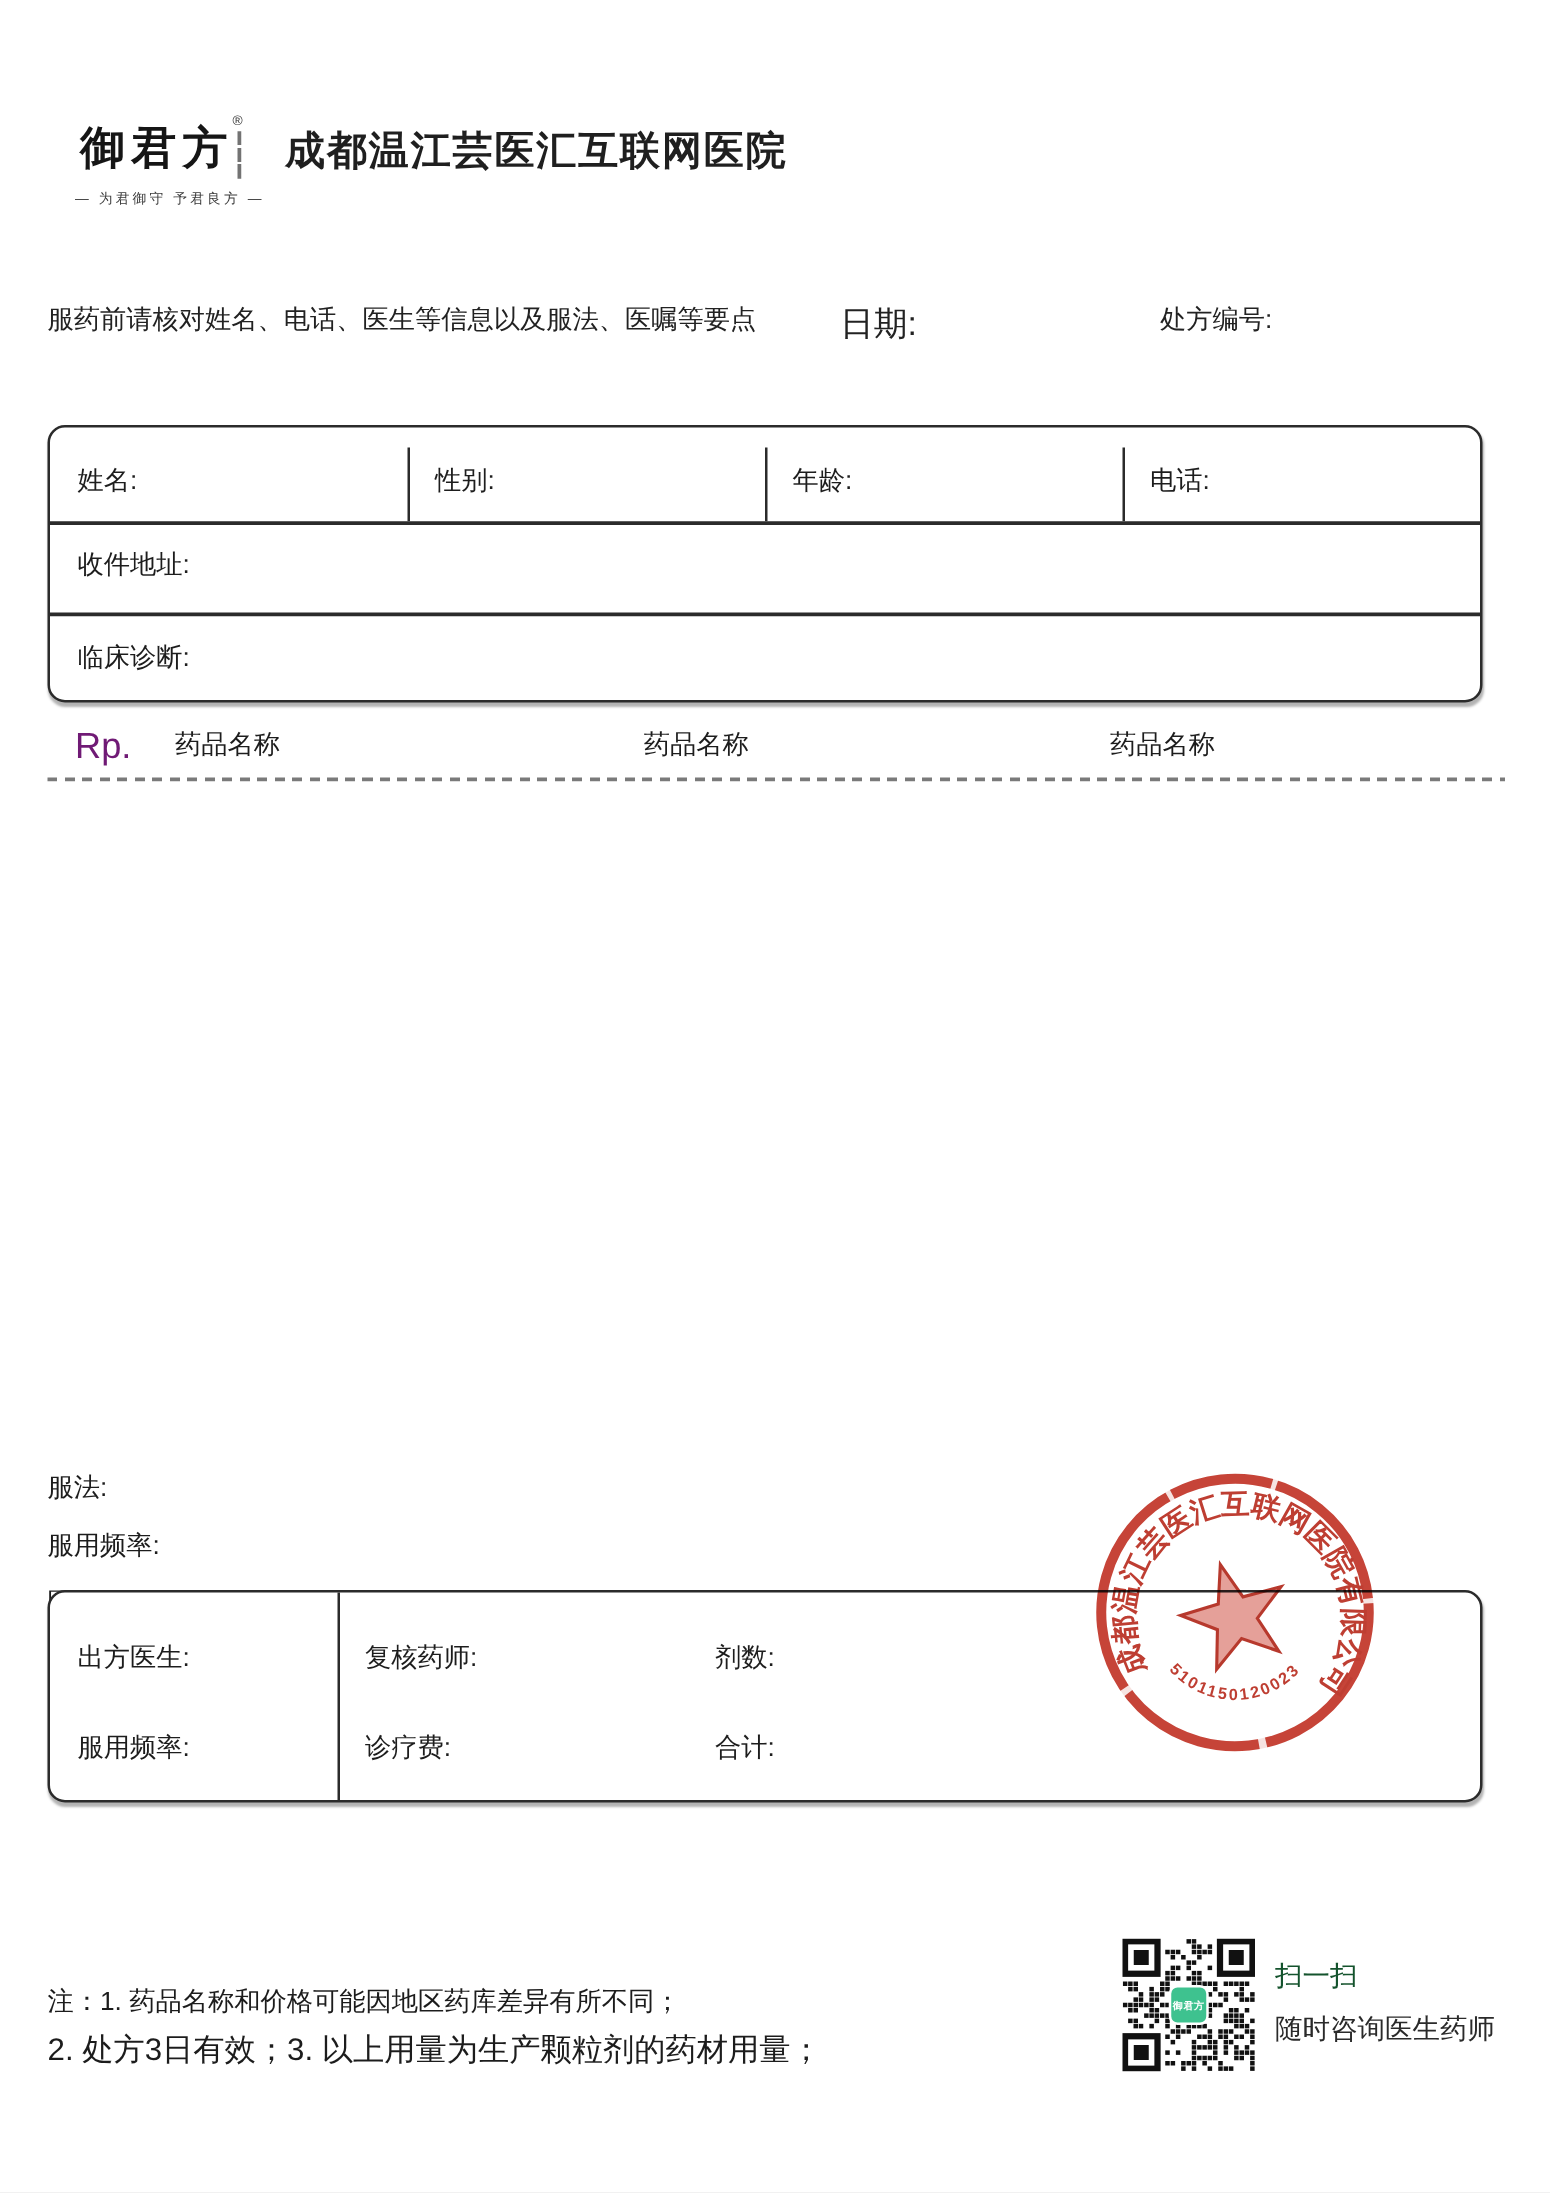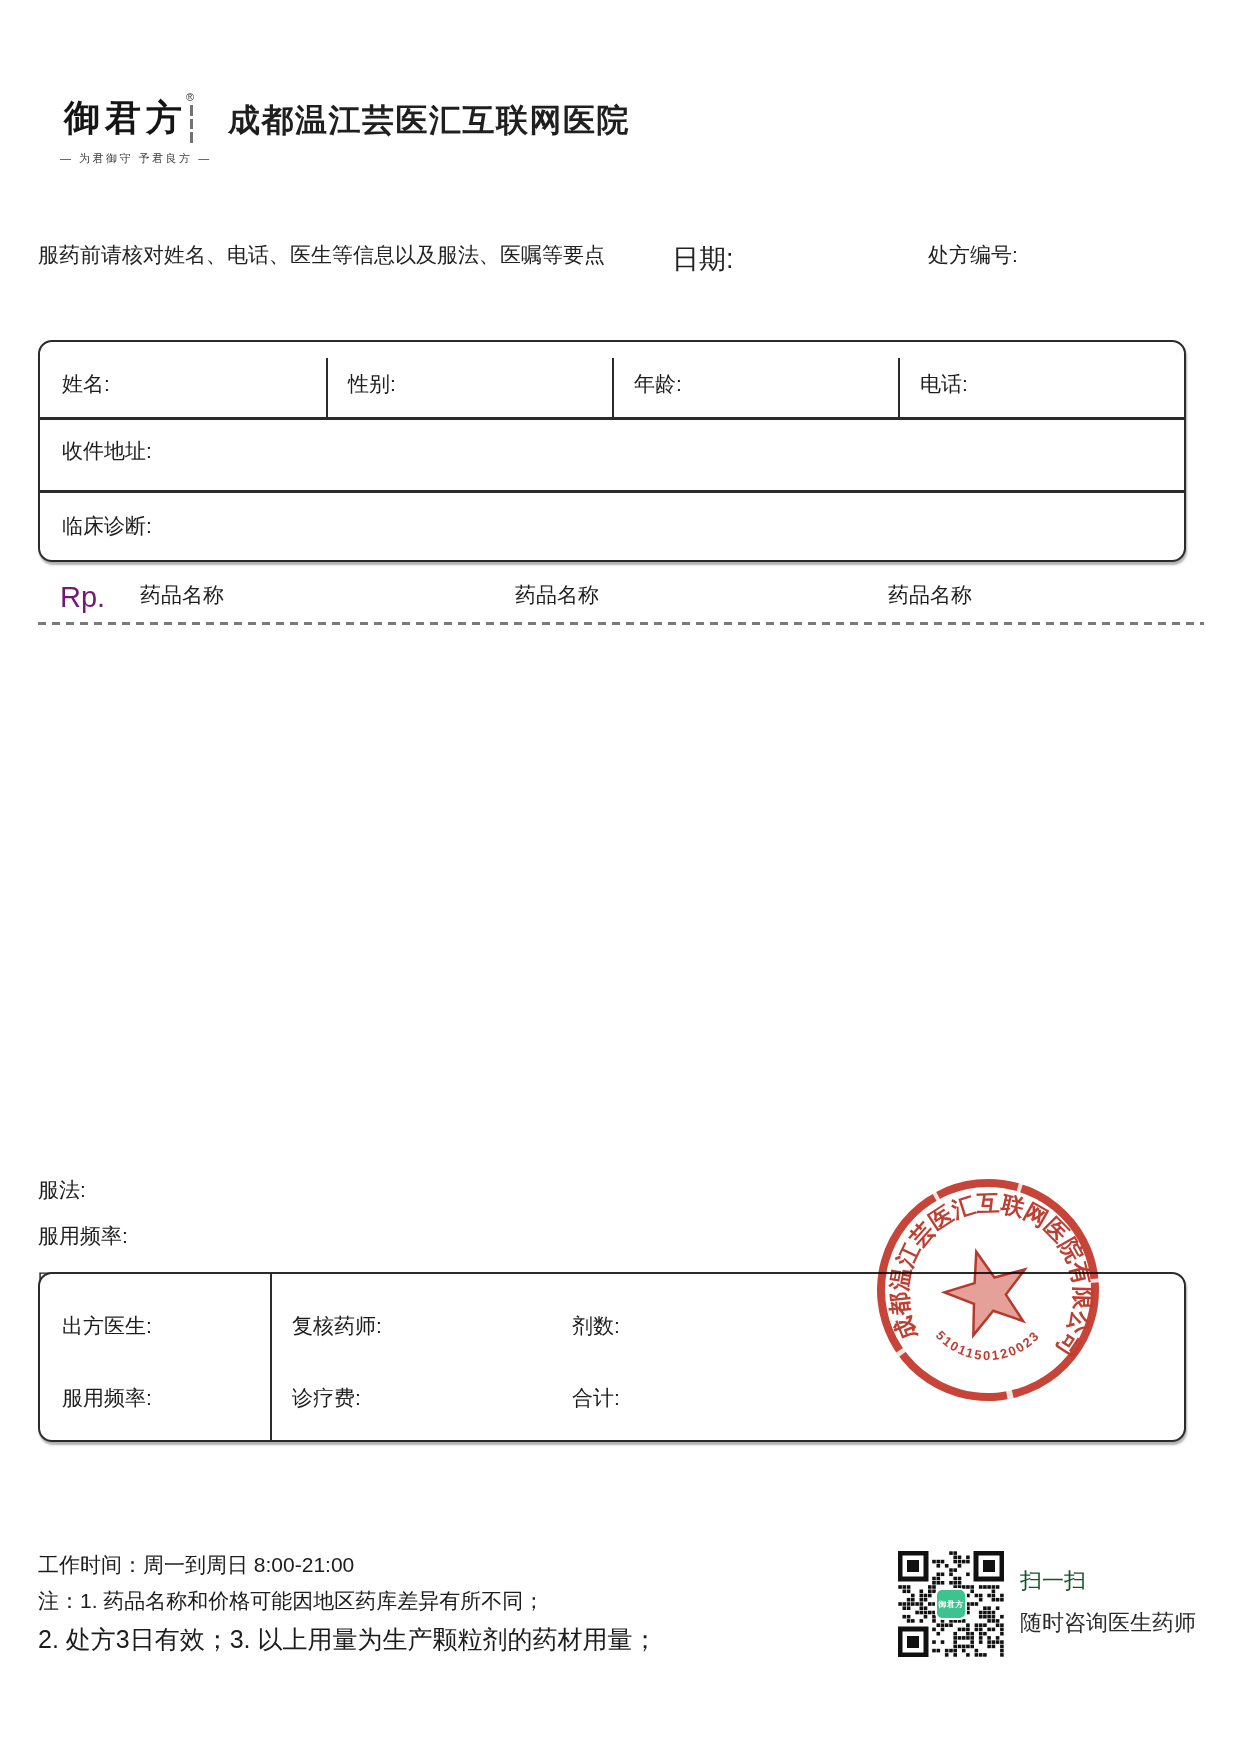--- a/index.html
+++ b/index.html
@@ -147,21 +147,20 @@
         </text>
         <path id="stamp-num" d="M -57.3,40.2 A 70 70 0 0 0 45.0,53.6" fill="none"></path>
         <text font-size="13" font-weight="700" fill="#b92f22" letter-spacing="2">
           <textPath href="#stamp-num" startOffset="0">5101150120023</textPath>
         </text>
         <polygon transform="translate(0,4) rotate(-10)" points="0,-44 10.3,-14.2 41.8,-13.6 16.6,5.4 25.9,35.6 0,17.5 -25.9,35.6 -16.6,5.4 -41.8,-13.6 -10.3,-14.2" fill="#cc4336" fill-opacity="0.55" stroke="#b22a1d" stroke-width="2.5"></polygon>
       </g>
     </svg>
   </div>
 
-  <div class="abs work-time">工作时间：周一到周日 8:00-21:00</div>
   <div class="abs note-1">注：1. 药品名称和价格可能因地区药库差异有所不同；</div>
   <div class="abs note-2">2. 处方3日有效；3. 以上用量为生产颗粒剂的药材用量；</div>
 
   <div class="abs qr">
     <svg width="106" height="106" viewBox="0 0 106 106">
       <rect x="0" y="0" width="106" height="106" fill="#ffffff"></rect>
       <g id="qr-modules" fill="#111111">
           <rect x="51.2" y="0.3" width="3.6" height="3.6"></rect>
           <rect x="55.4" y="0.3" width="3.6" height="3.6"></rect>
           <rect x="55.4" y="4.5" width="3.6" height="3.6"></rect>

